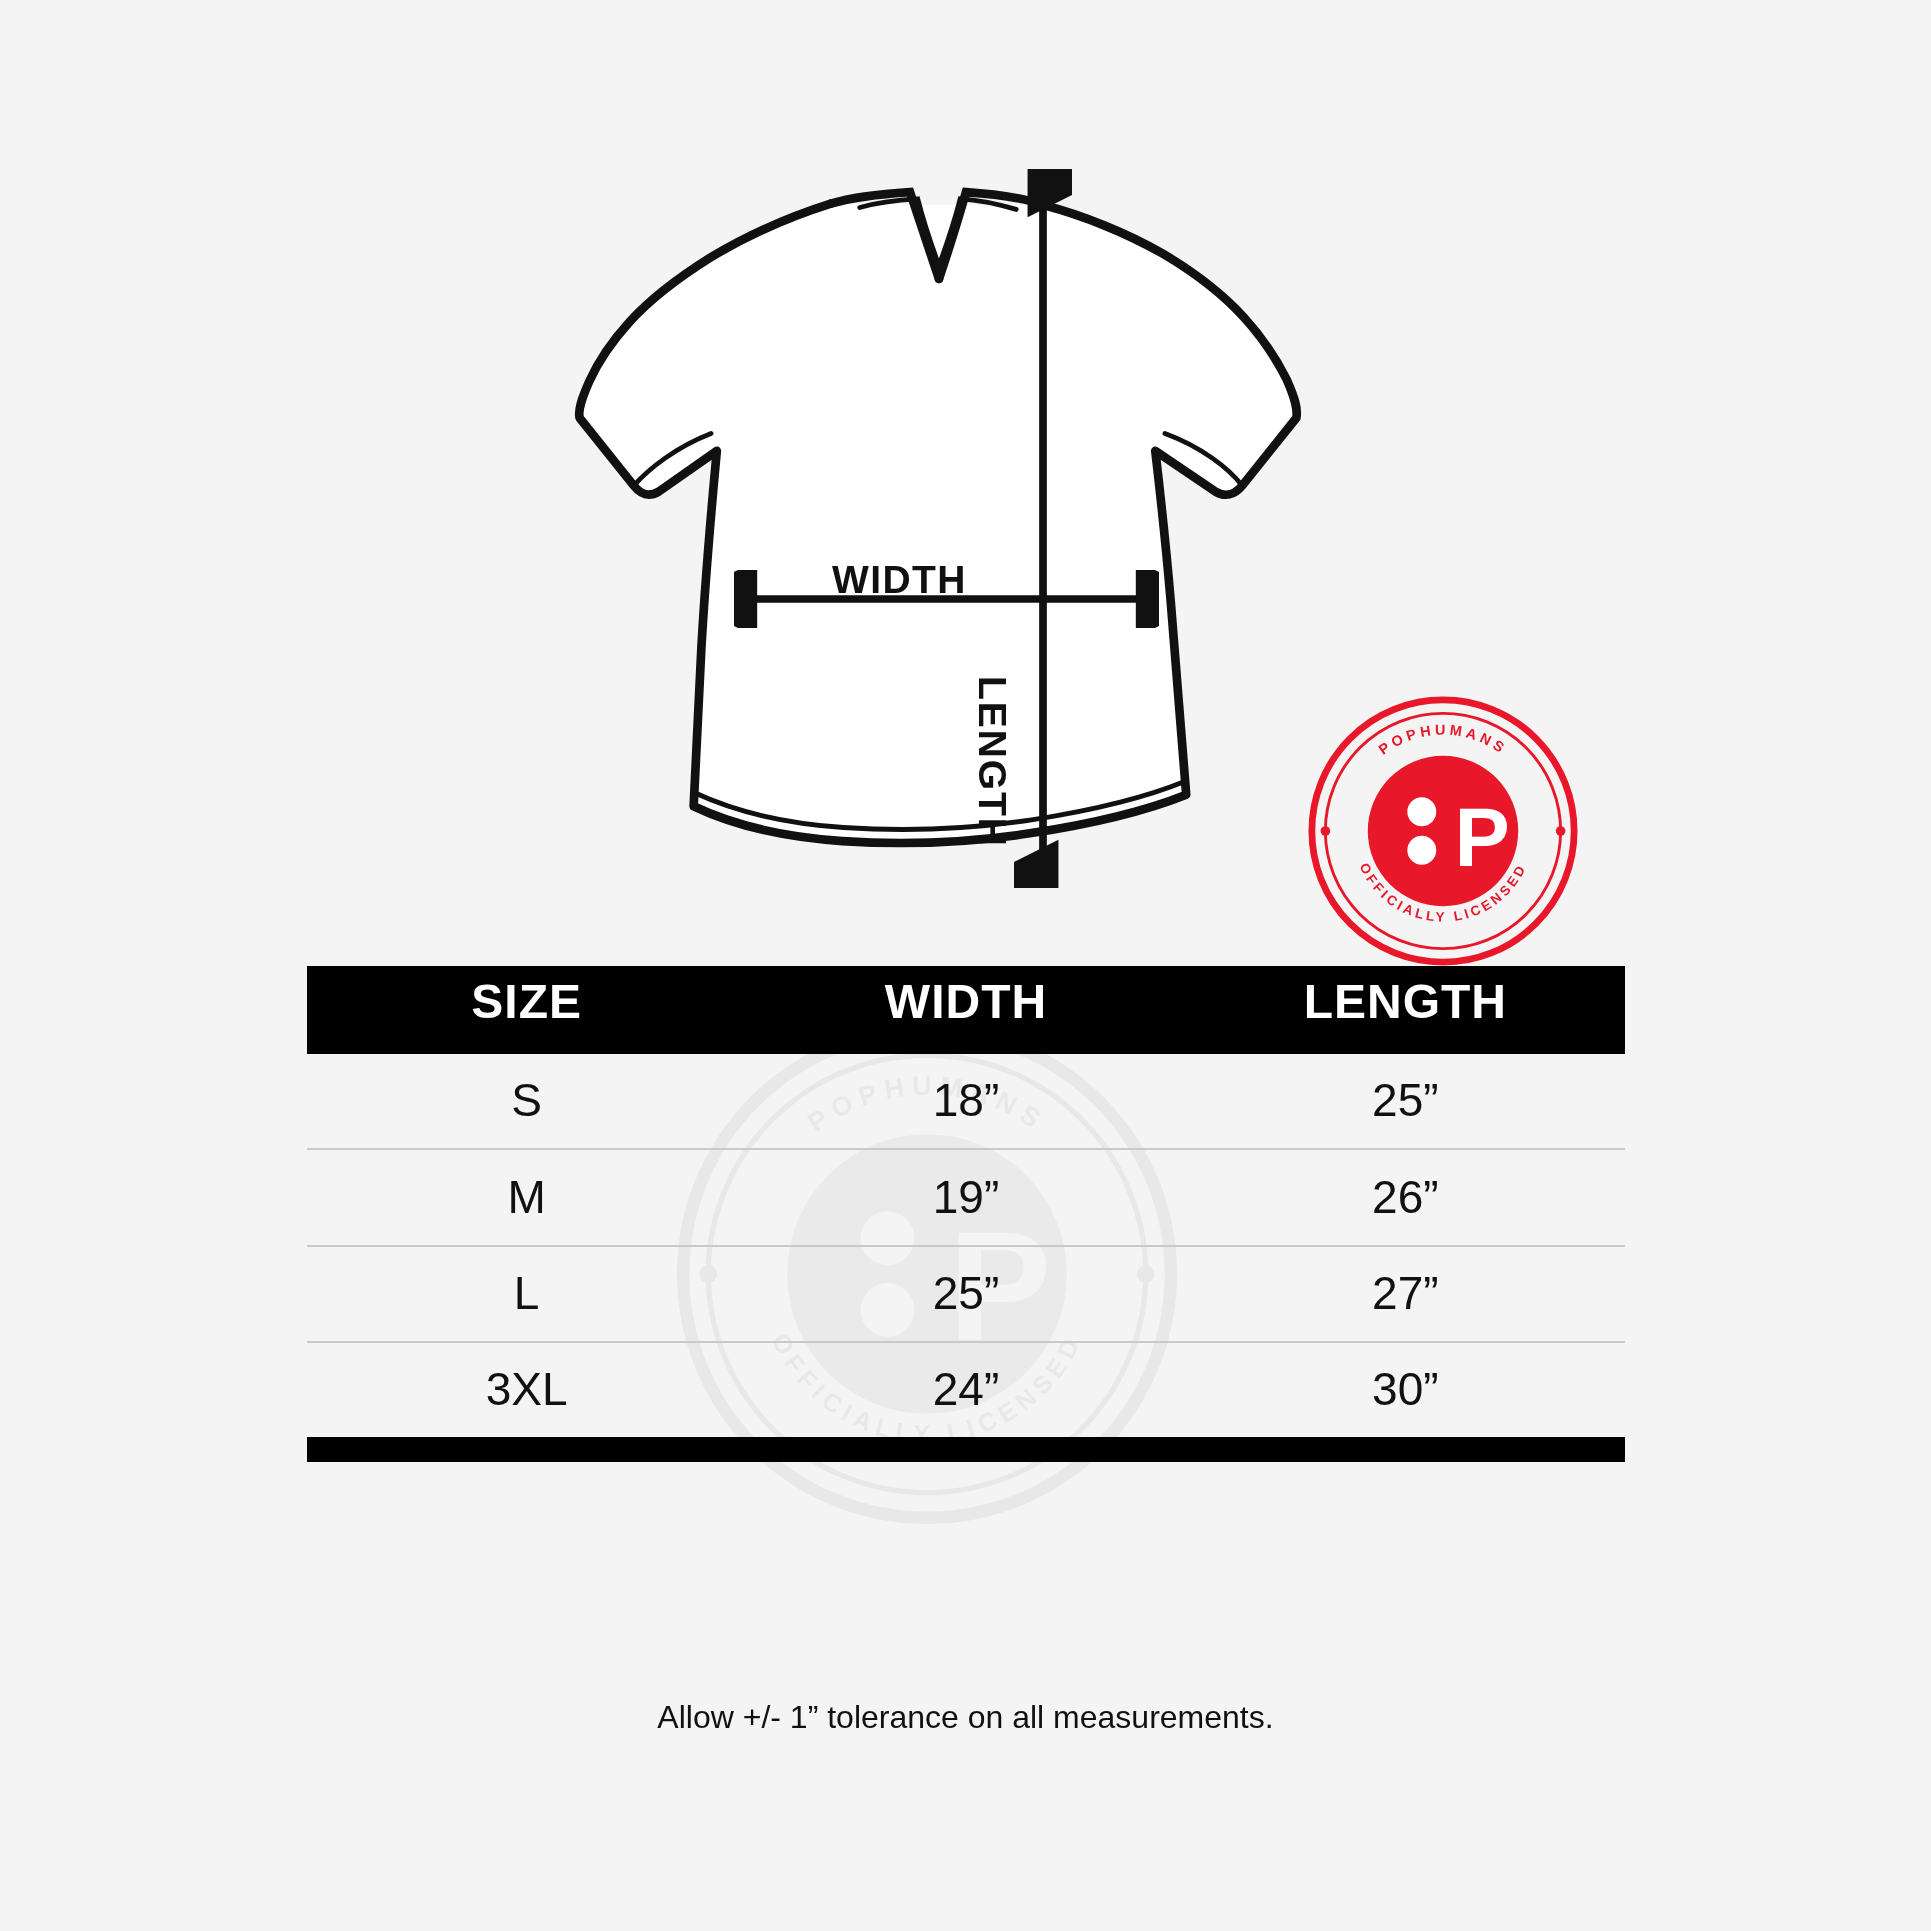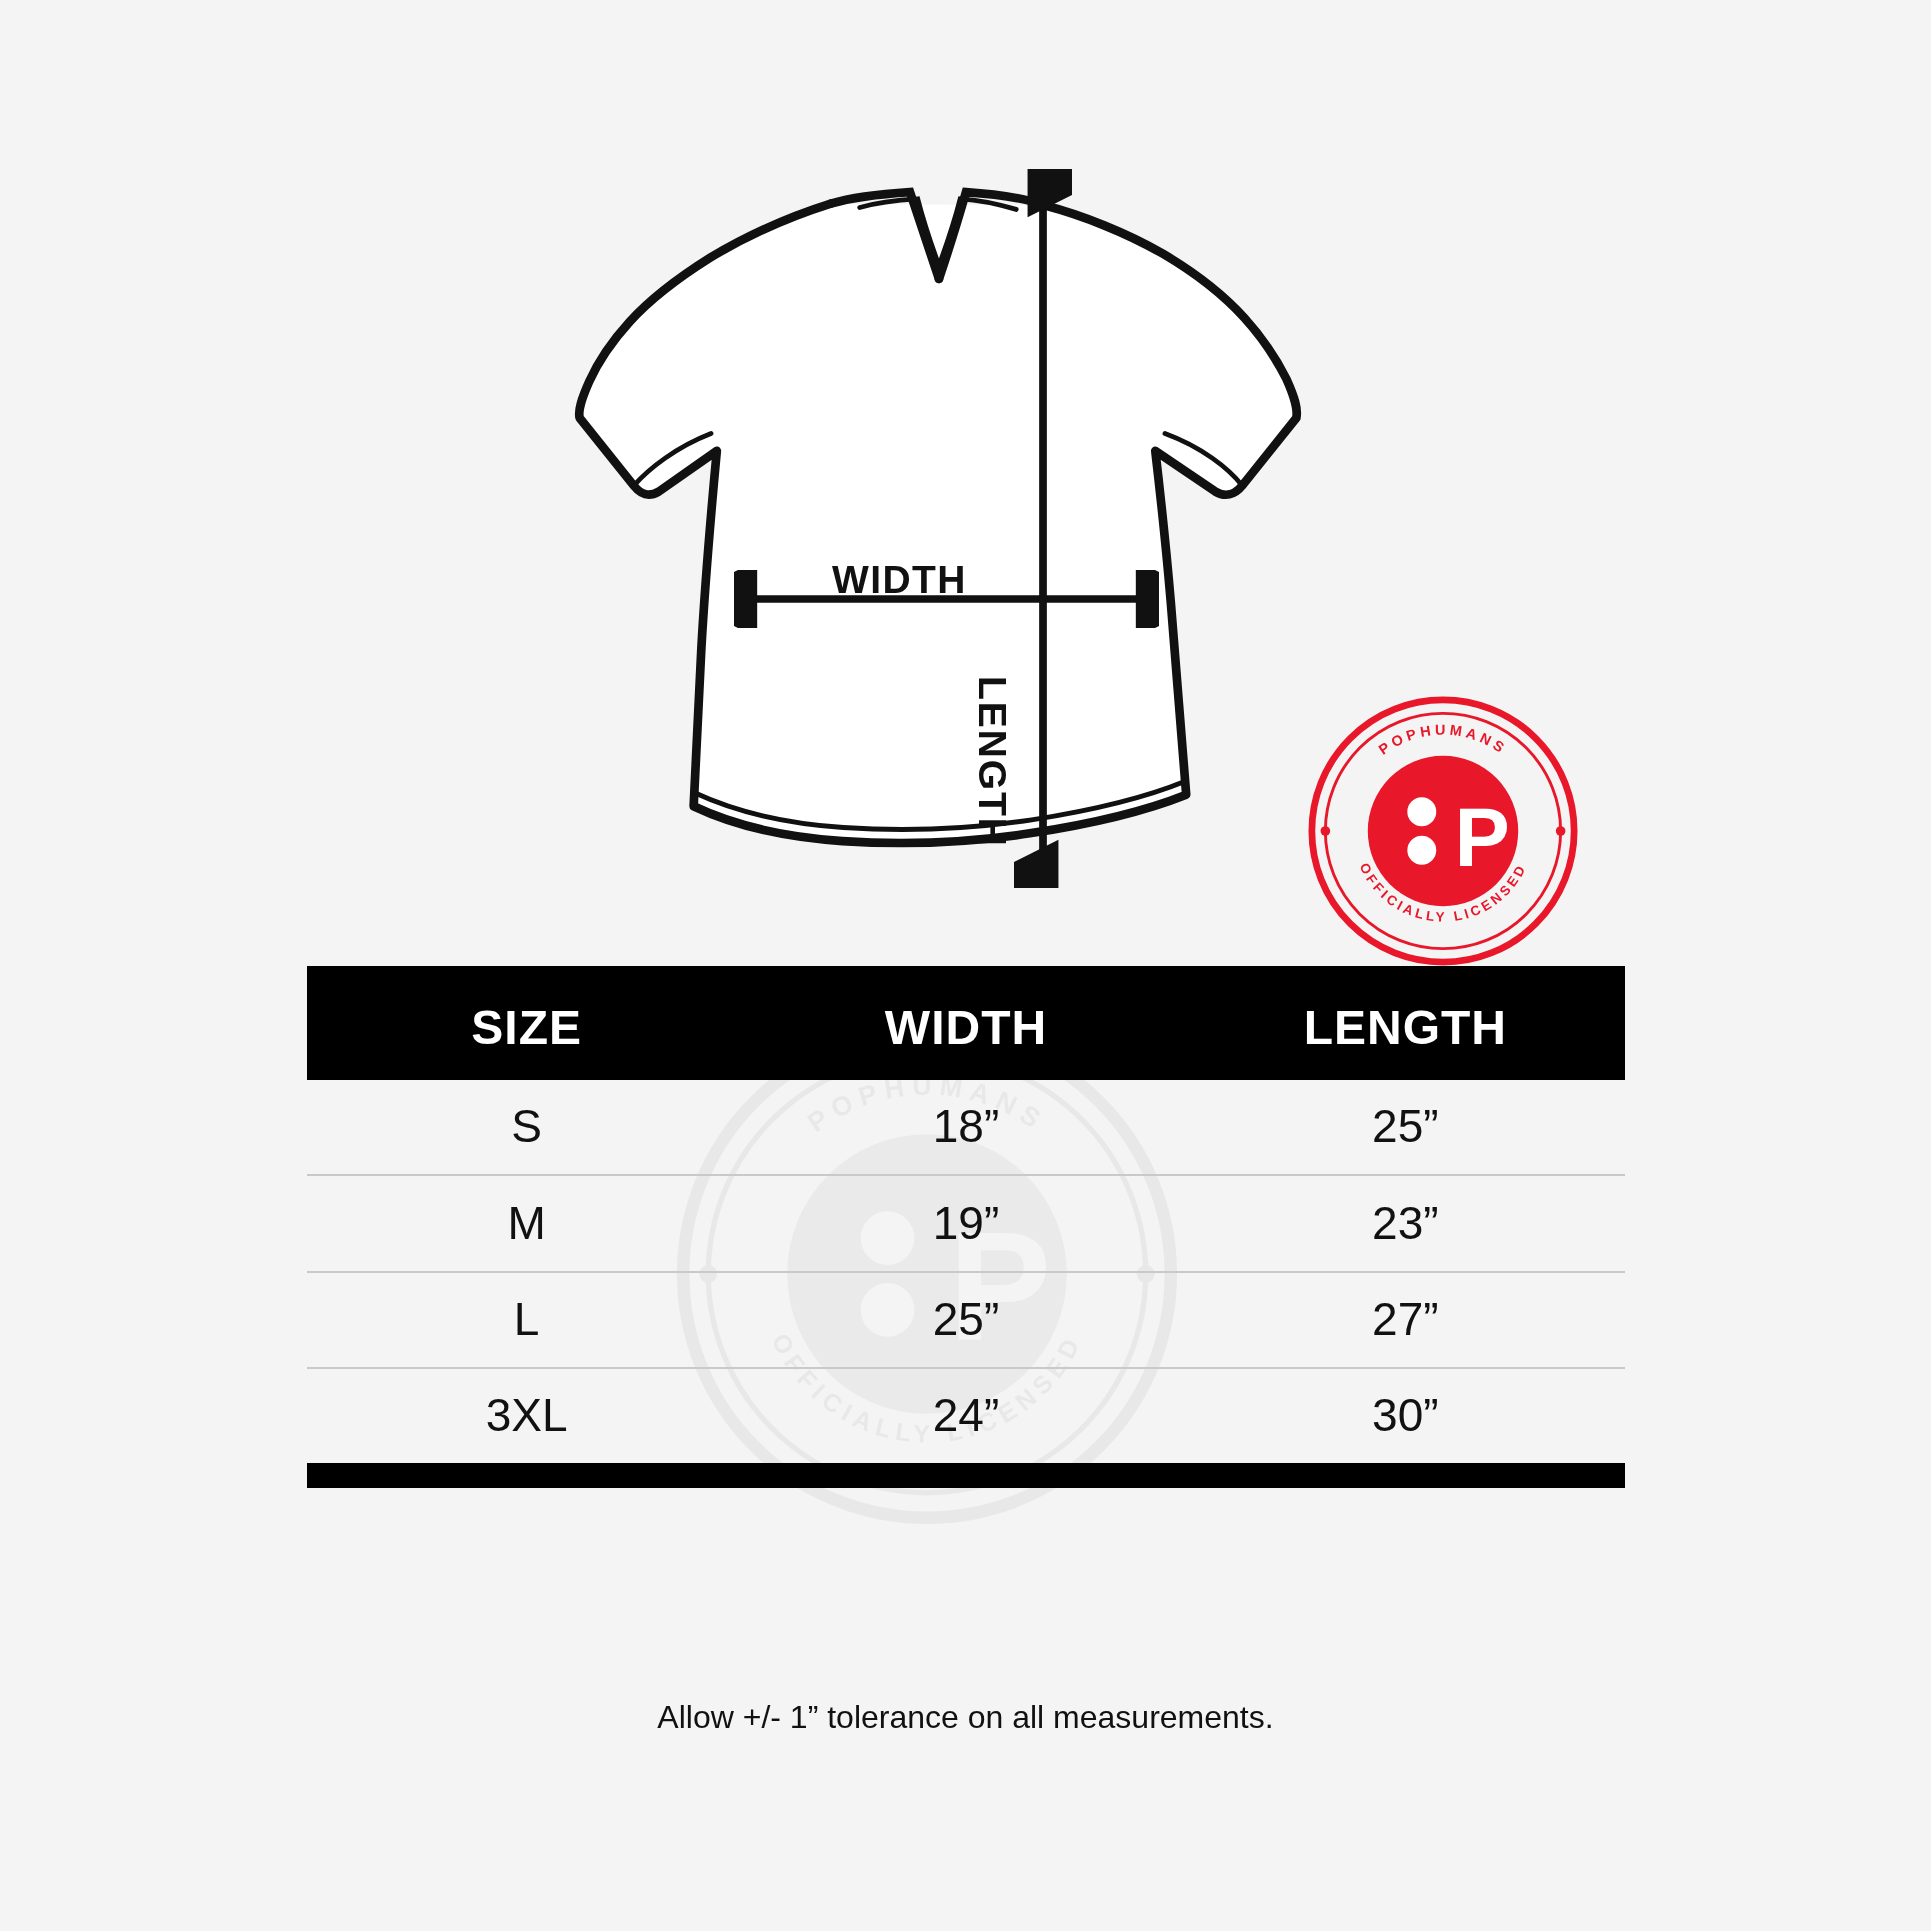--- a/index.html
+++ b/index.html
@@ -74,21 +74,21 @@
     border-collapse: collapse;
     width: 100%;
     table-layout: fixed;
   }
   table.size-table thead th {
     background: #000;
     color: #fff;
     font-size: 48px;
     font-weight: bold;
     letter-spacing: 1px;
-    padding: 34px 0 25px 0;
+    padding: 8px 0 25px 0;
     text-align: center;
   }
   table.size-table tbody td {
     font-size: 46px;
     color: #111;
     text-align: center;
     padding: 19.3px 0 21px 0;
     border-bottom: 2.9px solid #c9c9c9;
     background: transparent;
   }
@@ -263,21 +263,21 @@
       </thead>
       <tbody>
         <tr>
           <td>S</td>
           <td>18”</td>
           <td>25”</td>
         </tr>
         <tr>
           <td>M</td>
           <td>19”</td>
-          <td>23”</td>
+          <td>26”</td>
         </tr>
         <tr>
           <td>L</td>
           <td>25”</td>
           <td>27”</td>
         </tr>
         <tr>
           <td>3XL</td>
           <td>24”</td>
           <td>30”</td>

